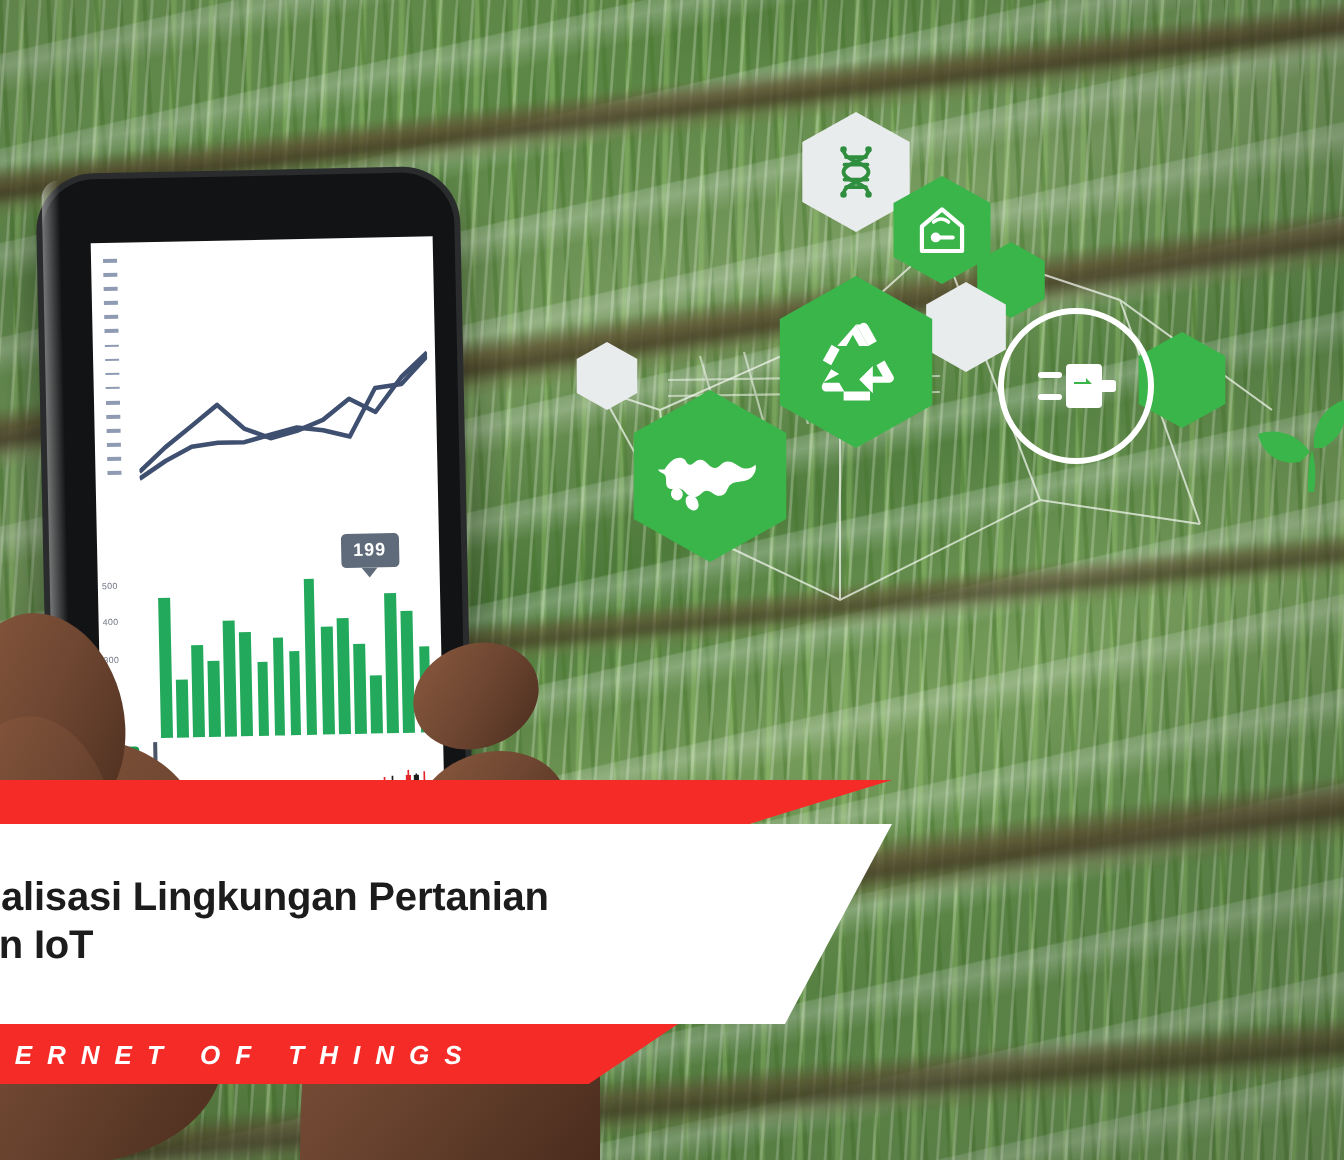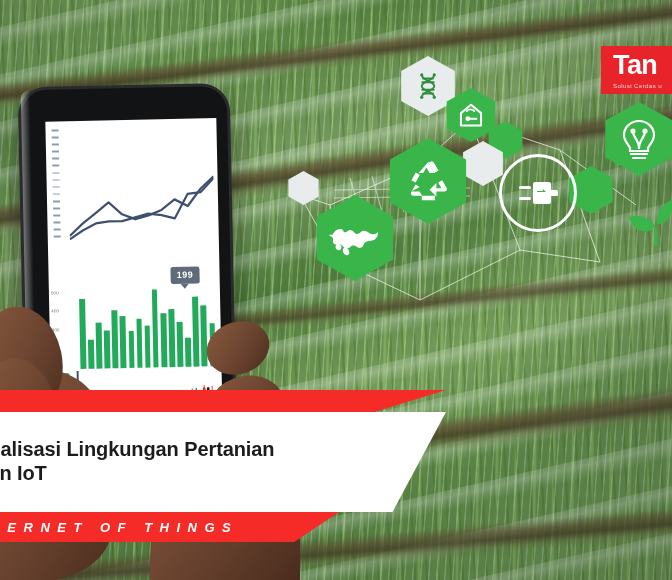--- a/index.html
+++ b/index.html
@@ -440,32 +440,14 @@
     <div class="red-top"></div>
     <div class="white-bar">
       <div class="title-line">...nalisasi Lingkungan Pertanian</div>
       <div class="title-line">...an IoT</div>
     </div>
     <div class="red-bot">
       <div class="iot-text">...ERNET OF THINGS</div>
     </div>
   </div>
 
-  <div class="logo">
-    <div class="logo-red">
-      <div class="logo-name">Tan</div>
-      <div class="logo-tag">Solusi Cerdas u</div>
-    </div>
-    <div class="logo-hex">
-      <svg width="40" height="44" viewBox="0 0 40 44">
-        <g fill="none" stroke="#fff" stroke-width="2.2" stroke-linecap="round">
-          <path d="M20 4 C 11 4, 5 11, 5 18 c0 6 4 9 6 13 l0 3 h18 l0-3 c2-4 6-7 6-13 0-7-6-14-15-14Z"></path>
-          <path d="M12 37h16M14 41h12"></path>
-          <path d="M20 31 C 20 23, 14 20, 14 15"></path>
-          <path d="M20 31 C 20 23, 26 20, 26 15"></path>
-        </g>
-        <circle cx="14" cy="14" r="2.6" fill="#fff"></circle>
-        <circle cx="26" cy="14" r="2.6" fill="#fff"></circle>
-      </svg>
-    </div>
-  </div>
 
 </div>
 
 </body></html>

